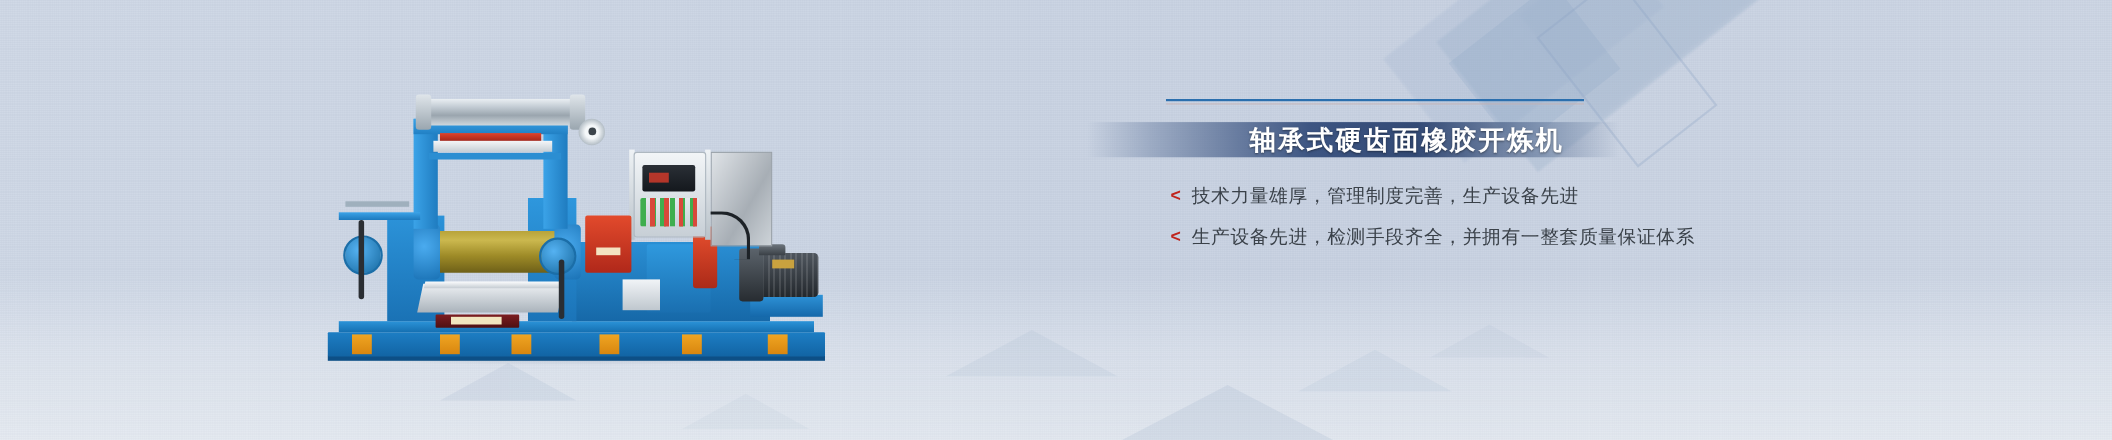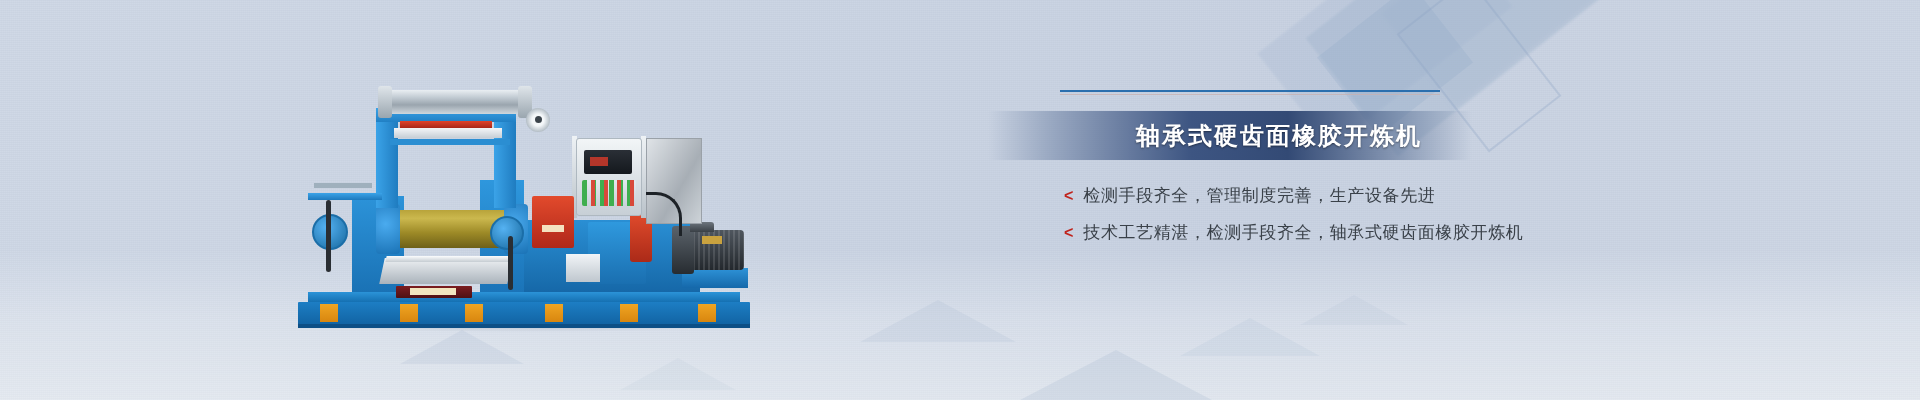--- a/index.html
+++ b/index.html
@@ -213,21 +213,21 @@
     font-weight:400;
     font-family:"DejaVu Serif", "Liberation Serif", serif;
     white-space:nowrap;
     padding-left:6px;
   }
 
   .sub-band {
     position:relative;
     margin-top:16px;
     margin-left:-72px;
-    width:484px; height:49px;
+    width:484px; height:32px;
     background:linear-gradient(90deg,
         rgba(185,198,217,0) 0%,
         rgba(121,140,172,.55) 12%,
         #3d5582 42%,
         #334a75 62%,
         rgba(94,116,152,.55) 86%,
         rgba(180,193,213,0) 100%);
     display:flex; align-items:center;
   }
   .sub-band-text {
@@ -363,24 +363,24 @@
 
 
     <div class="sub-band">
       <div class="sub-band-text">轴承式硬齿面橡胶开炼机</div>
     </div>
 
     <div class="bullets">
 
       <div class="bullet">
         <span class="bullet-mark">&lt;</span>
-        <span class="bullet-text">检测手段齐全，管理制度完善，生产设备先进</span>
+        <span class="bullet-text">技术力量雄厚，管理制度完善，生产设备先进</span>
       </div>
 
       <div class="bullet">
         <span class="bullet-mark">&lt;</span>
-        <span class="bullet-text">技术工艺精湛，检测手段齐全，轴承式硬齿面橡胶开炼机</span>
+        <span class="bullet-text">生产设备先进，检测手段齐全，并拥有一整套质量保证体系</span>
       </div>
 
     </div>
   </div>
 
 </div>
 
 </body></html>

